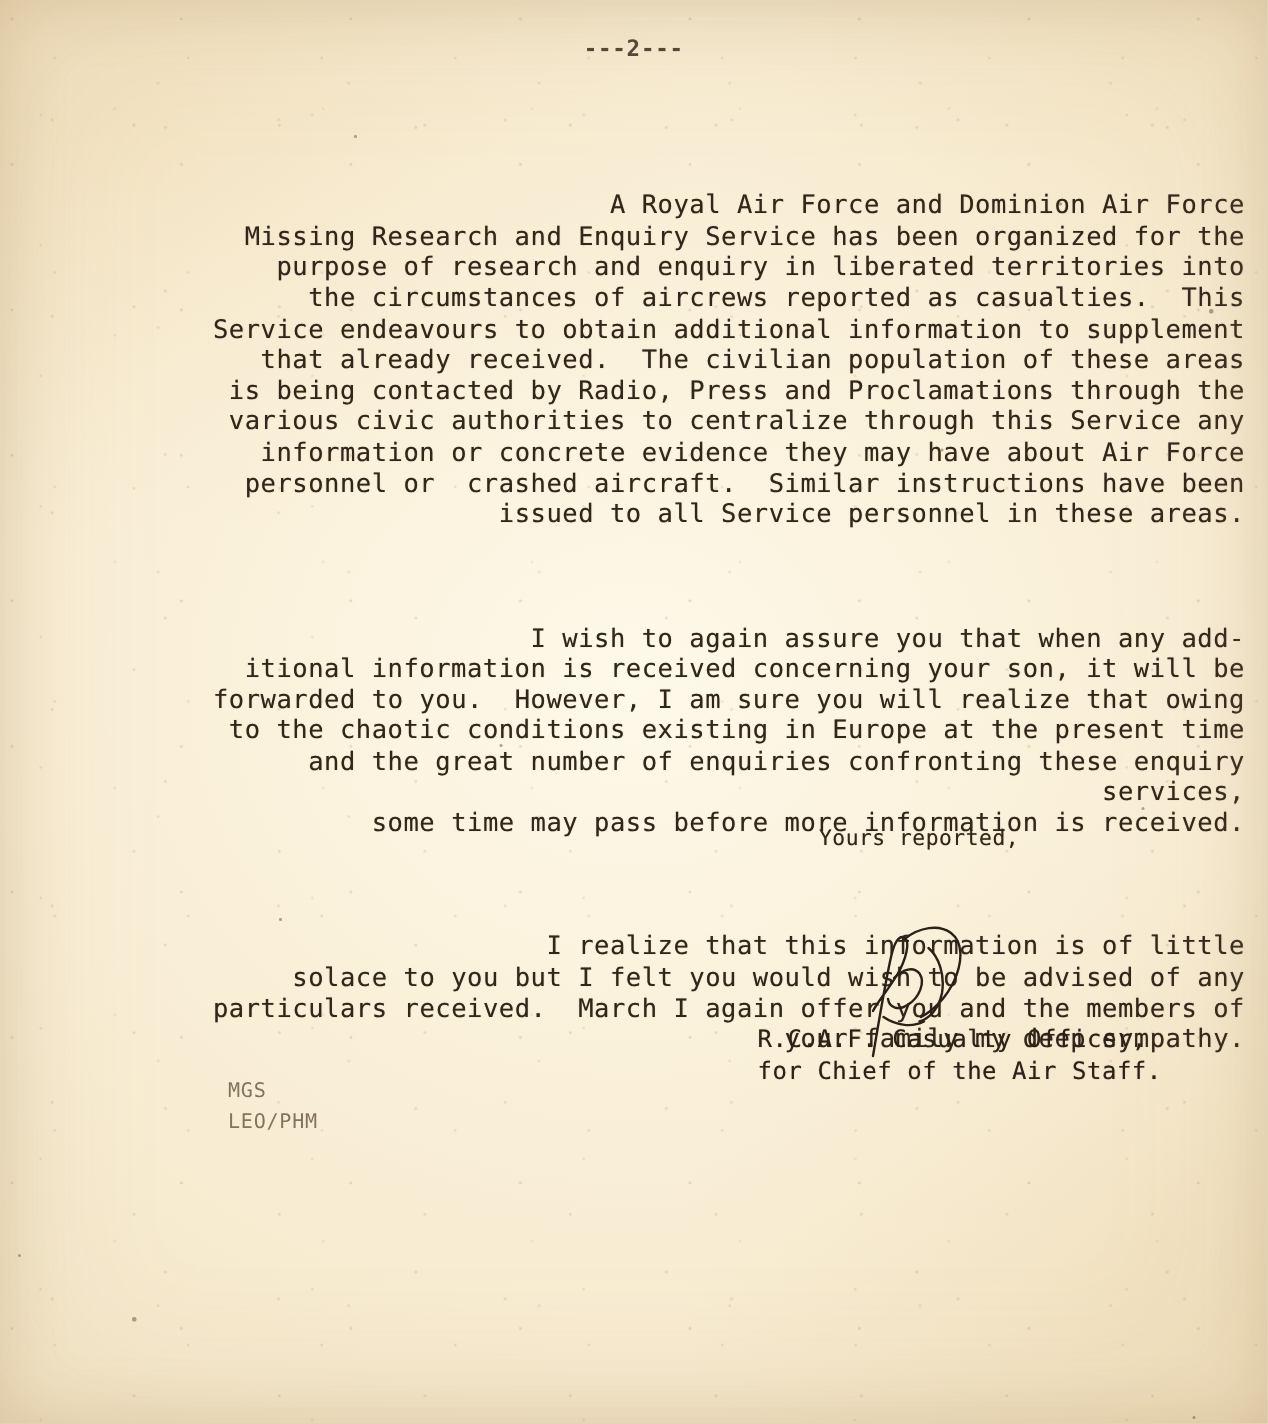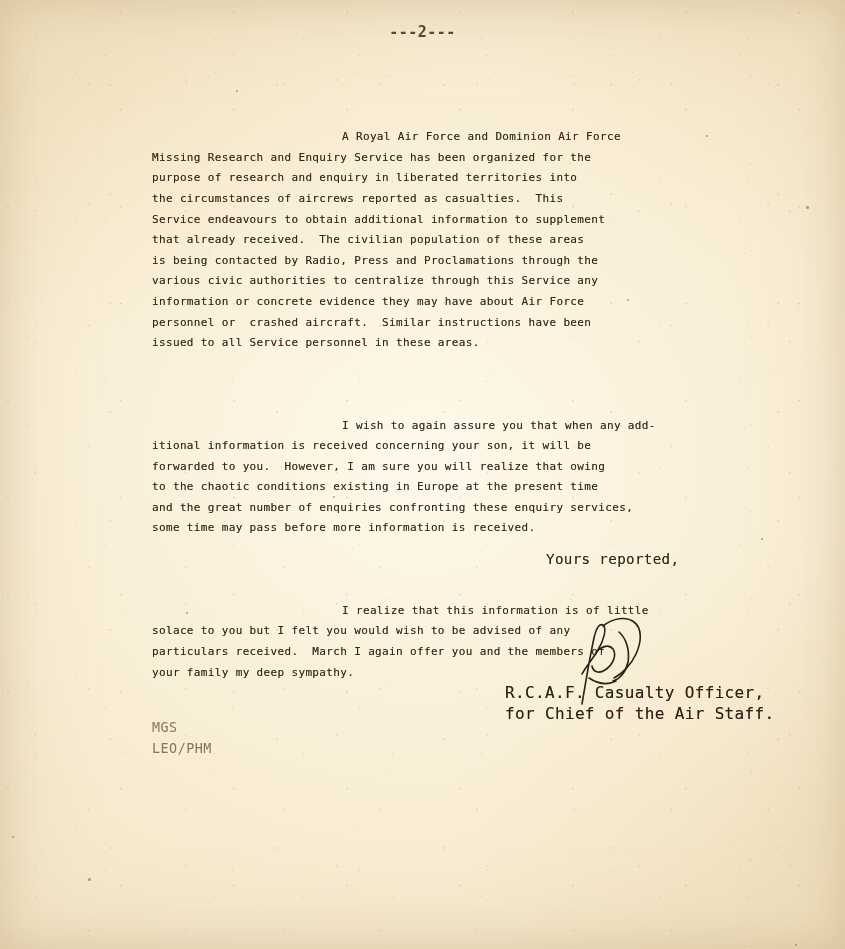--- a/index.html
+++ b/index.html
@@ -74,28 +74,29 @@
     font-size: 15px;
     letter-spacing: 0.5px;
     font-weight: 700;
     color: #3b2d1f;
     opacity: 0.88;
   }
 
   
   #body-text {
     position: absolute;
-    left: 152px;
+    left: 140px;
     top: 86px;
     width: 690px;
-    font-size: 11px;
+    font-size: 17px;
     line-height: 20.6px;
     letter-spacing: 0.35px;
     color: #32261a;
     white-space: pre-wrap;
+    text-align: right;
   }
   .para {
     margin: 0;
     white-space: pre-wrap;
     text-shadow: 0 0 0.6px rgba(50,38,26,0.45);
   }
   .para + .para {
     margin-top: 20.6px;
   }
   .indent {

